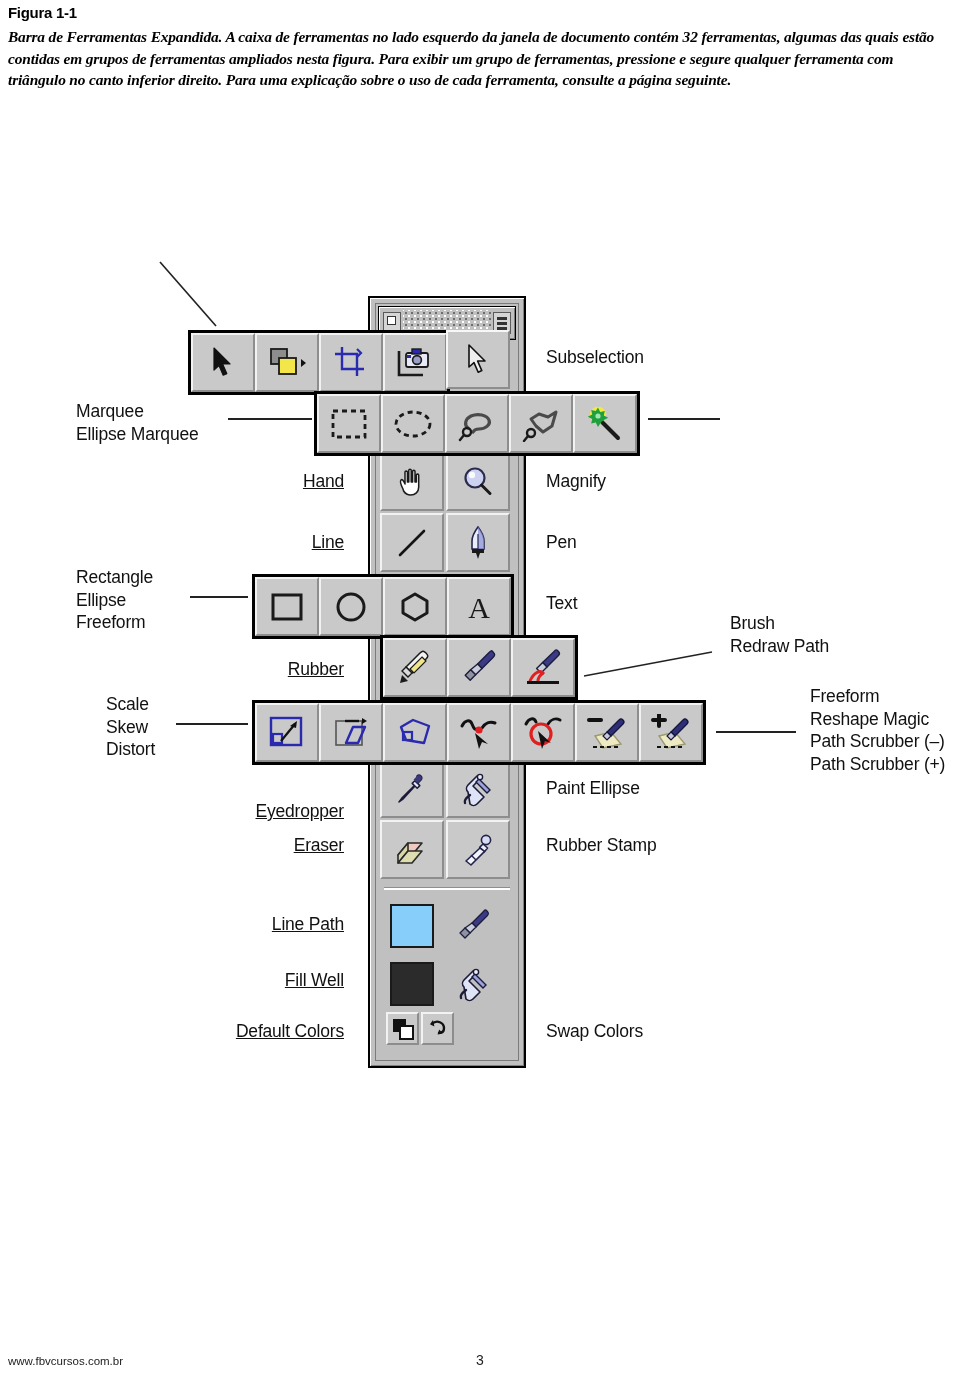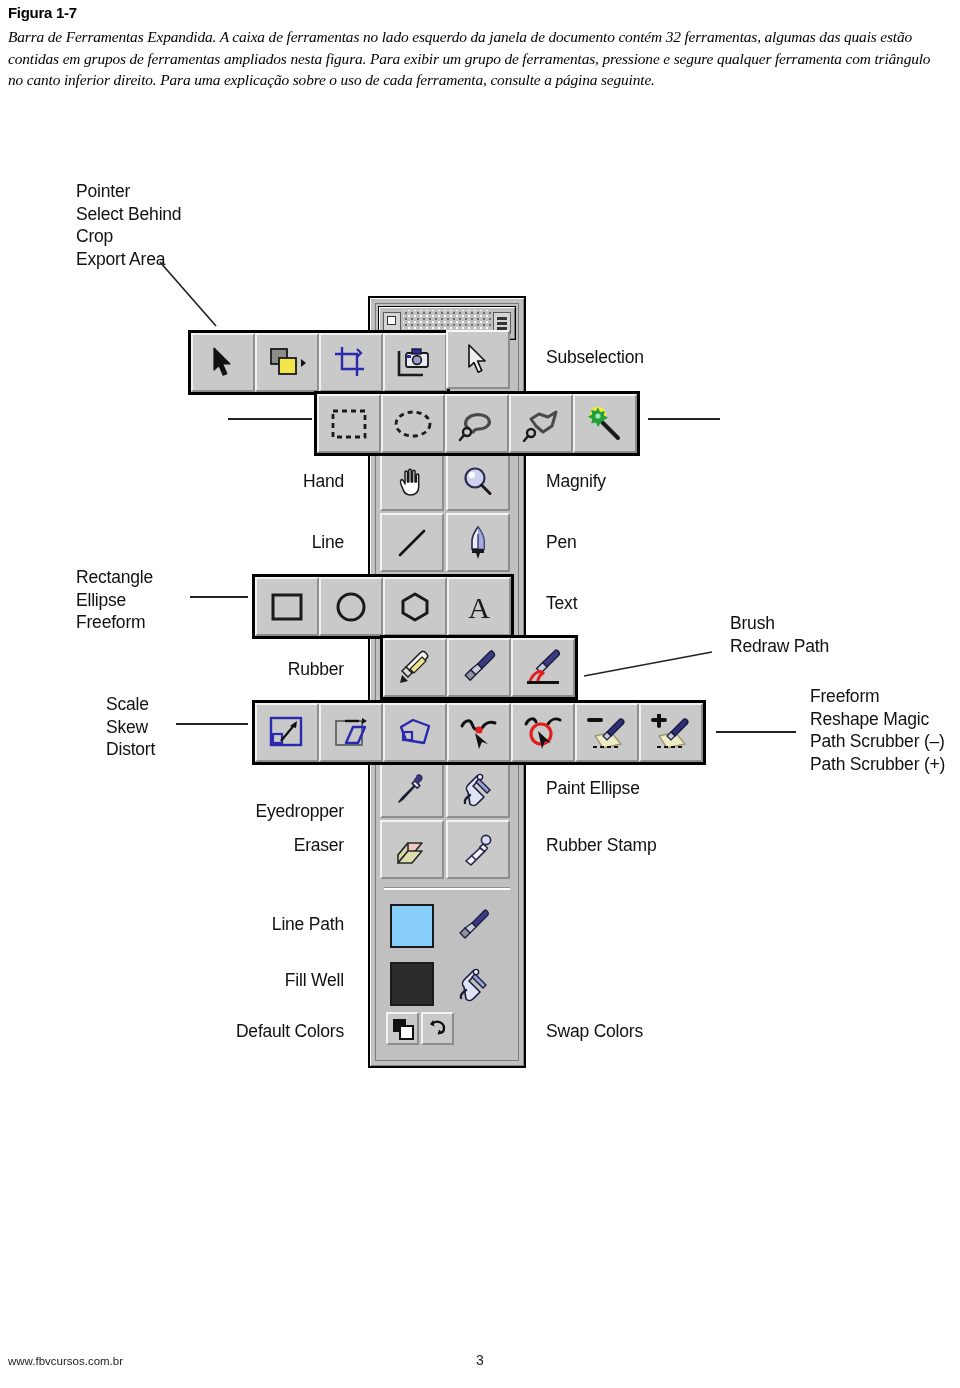--- a/index.html
+++ b/index.html
@@ -12,32 +12,32 @@
 
   
   #fig-title{
     position:absolute;left:8px;top:4px;
     font-family:"Liberation Sans", sans-serif;
     font-weight:bold;font-size:15px;letter-spacing:-0.3px;
   }
   #fig-caption{
     position:absolute;left:8px;top:26px;width:938px;
     font-family:"Liberation Serif", serif;
-    font-style:italic;font-weight:normal;font-size:15.4px;line-height:21.5px;
+    font-style:italic;font-weight:bold;font-size:15.4px;line-height:21.5px;
     text-align:left;letter-spacing:-0.15px;
   }
 
   
   .lbl{
     position:absolute;
     font-family:"Liberation Sans", sans-serif;
     font-size:17.5px;line-height:22.5px;white-space:pre;
     color:#111;letter-spacing:-0.2px;
   }
-  .lbl.r{text-align:right;}
+  .lbl.r{text-align:right;text-decoration:underline;}
 
   
   .lead{position:absolute;background:#222;height:1.6px;}
   .diag{position:absolute;}
   .diag svg{display:block;overflow:visible;}
 
   
   .tbx{position:absolute;}
 
   
@@ -136,21 +136,21 @@
   #footer-page{
     position:absolute;left:0;top:1352px;width:960px;text-align:center;
     font-family:"Liberation Sans", sans-serif;font-size:14px;color:#222;
   }
 </style>
 </head>
 <body>
 
 <div class="page">
 
-  <div id="fig-title">Figura 1-7</div>
+  <div id="fig-title">Figura 1-1</div>
   <div id="fig-caption">Barra de Ferramentas Expandida. A caixa de ferramentas no lado esquerdo da janela de documento contém 32 ferramentas, algumas das quais estão contidas em grupos de ferramentas ampliados nesta figura. Para exibir um grupo de ferramentas, pressione e segure qualquer ferramenta com triângulo no canto inferior direito. Para uma explicação sobre o uso de cada ferramenta, consulte a página seguinte.</div>
 
   <div id="palette-frame" class="tbx">
     <div id="palette-inner"></div>
   </div>
 
   <div id="palette-titlebar">
     <div id="tb-left-icon" class="tb-corner"></div>
     <div id="titlebar-texture"></div>
     <div id="tb-right-icon" class="tb-corner">
@@ -447,25 +447,23 @@
   <div class="lead" style="left:648px;top:418px;width:72px"></div>
   <div class="lead" style="left:190px;top:596px;width:58px"></div>
   <div class="lead" style="left:176px;top:723px;width:72px"></div>
   <div class="diag" style="left:584px;top:650px;width:136px;height:28px">
     <svg width="136" height="28">
         <line x1="0" y1="26" x2="128" y2="2" stroke="#222" stroke-width="1.6"></line>
       </svg>
   </div>
   <div class="lead" style="left:716px;top:731px;width:80px"></div>
 
-  <div class="lbl" style="left:76px;top:180px">Pointer
-Select Behind
-Crop
-Export Area</div>
   <div class="lbl" style="left:546px;top:346px">Subselection</div>
+  <div class="lbl" style="left:76px;top:400px">Marquee
+Ellipse Marquee</div>
   <div class="lbl r" style="left:228px;top:470px;width:116px">Hand</div>
   <div class="lbl" style="left:546px;top:470px">Magnify</div>
   <div class="lbl r" style="left:228px;top:531px;width:116px">Line</div>
   <div class="lbl" style="left:546px;top:531px">Pen</div>
   <div class="lbl" style="left:76px;top:566px">Rectangle
 Ellipse
 Freeform</div>
   <div class="lbl" style="left:546px;top:592px">Text</div>
   <div class="lbl" style="left:730px;top:612px">Brush
 Redraw Path</div>

